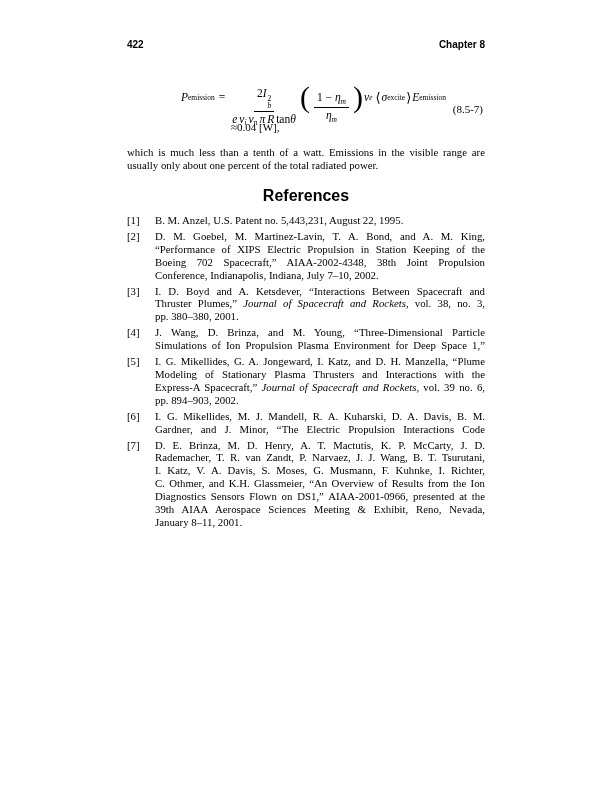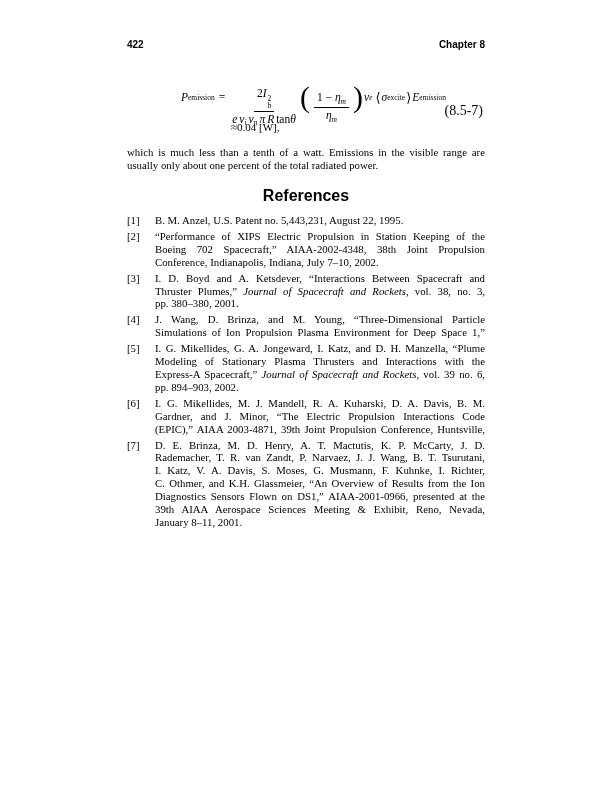--- a/index.html
+++ b/index.html
@@ -23,21 +23,21 @@
   .it { font-style:italic; }
   .sub { font-size:7.5px; vertical-align:-2.5px; letter-spacing:0; }
   .g { margin-right:2px; }
   .sp { margin:0 4px; }
   .frac { display:inline-flex; flex-direction:column; align-items:center; margin:0 3px; text-align:center; }
   .fnum { padding:0 3px 1px; border-bottom:1px solid #000; white-space:nowrap;margin-top:20px; }
   .fden { padding-top:1px; white-space:nowrap; }
   .supsub { display:inline-flex; flex-direction:column; align-items:flex-start; font-size:7.5px; line-height:7.5px; vertical-align:-4px; margin-left:1px; }
   .bigp { font-size:30px; line-height:1; margin:0 1px; font-weight:400; }
   .ang { font-family:"DejaVu Sans", sans-serif; font-size:13px; margin:0 1px; }
-  .eqnum { position:absolute; right:2px; top:29px; font-size:14px; }
+  .eqnum { position:absolute; right:2px; top:29px; font-size:11px; }
   .eqresult { padding-left:104px; margin-top:1px; font-size:11px; }
   
   .para {
     position:absolute; left:127px; top:146px; width:358px;
     font-size:10.8px; line-height:13.2px;
   }
   .jl { text-align:justify; text-align-last:justify; -moz-text-align-last:justify; }
   
   .refhead {
     position:absolute; left:0; right:0; top:187px; text-align:center;
@@ -108,20 +108,21 @@
   <div class="refs">
       <div class="ref-row">
         <div class="ref-label">[1]</div>
         <div class="ref-body">
           <div class="rline"><span>B. M. Anzel, U.S. Patent no. 5,443,231, August 22, 1995.</span></div>
         </div>
       </div>
       <div class="ref-row">
         <div class="ref-label">[2]</div>
         <div class="ref-body">
+          <div class="rline jl"><span>D. M. Goebel, M. Martinez-Lavin, T. A. Bond, and A. M. King,</span></div>
           <div class="rline jl"><span>“Performance of XIPS Electric Propulsion in Station Keeping of the</span></div>
           <div class="rline jl"><span>Boeing 702 Spacecraft,” AIAA-2002-4348, 38th Joint Propulsion</span></div>
           <div class="rline"><span>Conference, Indianapolis, Indiana, July 7–10, 2002.</span></div>
         </div>
       </div>
       <div class="ref-row">
         <div class="ref-label">[3]</div>
         <div class="ref-body">
           <div class="rline jl"><span>I. D. Boyd and A. Ketsdever, “Interactions Between Spacecraft and</span></div>
           <div class="rline jl"><span>Thruster Plumes,” </span><span class="it">Journal of Spacecraft and Rockets</span><span>, vol. 38, no. 3,</span></div>
@@ -142,21 +143,20 @@
           <div class="rline jl"><span>Modeling of Stationary Plasma Thrusters and Interactions with the</span></div>
           <div class="rline jl"><span>Express-A Spacecraft,” </span><span class="it">Journal of Spacecraft and Rockets</span><span>, vol. 39 no. 6,</span></div>
           <div class="rline"><span>pp. 894–903, 2002.</span></div>
         </div>
       </div>
       <div class="ref-row">
         <div class="ref-label">[6]</div>
         <div class="ref-body">
           <div class="rline jl"><span>I. G. Mikellides, M. J. Mandell, R. A. Kuharski, D. A. Davis, B. M.</span></div>
           <div class="rline jl"><span>Gardner, and J. Minor, “The Electric Propulsion Interactions Code</span></div>
-          <div class="rline jl"><span>(EPIC),” AIAA 2003-4871, 39th Joint Propulsion Conference, Huntsville,</span></div>
         </div>
       </div>
       <div class="ref-row">
         <div class="ref-label">[7]</div>
         <div class="ref-body">
           <div class="rline jl"><span>D. E. Brinza, M. D. Henry, A. T. Mactutis, K. P. McCarty, J. D.</span></div>
           <div class="rline jl"><span>Rademacher, T. R. van Zandt, P. Narvaez, J. J. Wang, B. T. Tsurutani,</span></div>
           <div class="rline jl"><span>I. Katz, V. A. Davis, S. Moses, G. Musmann, F. Kuhnke, I. Richter,</span></div>
           <div class="rline jl"><span>C. Othmer, and K.H. Glassmeier, “An Overview of Results from the Ion</span></div>
           <div class="rline jl"><span>Diagnostics Sensors Flown on DS1,” AIAA-2001-0966, presented at the</span></div>

